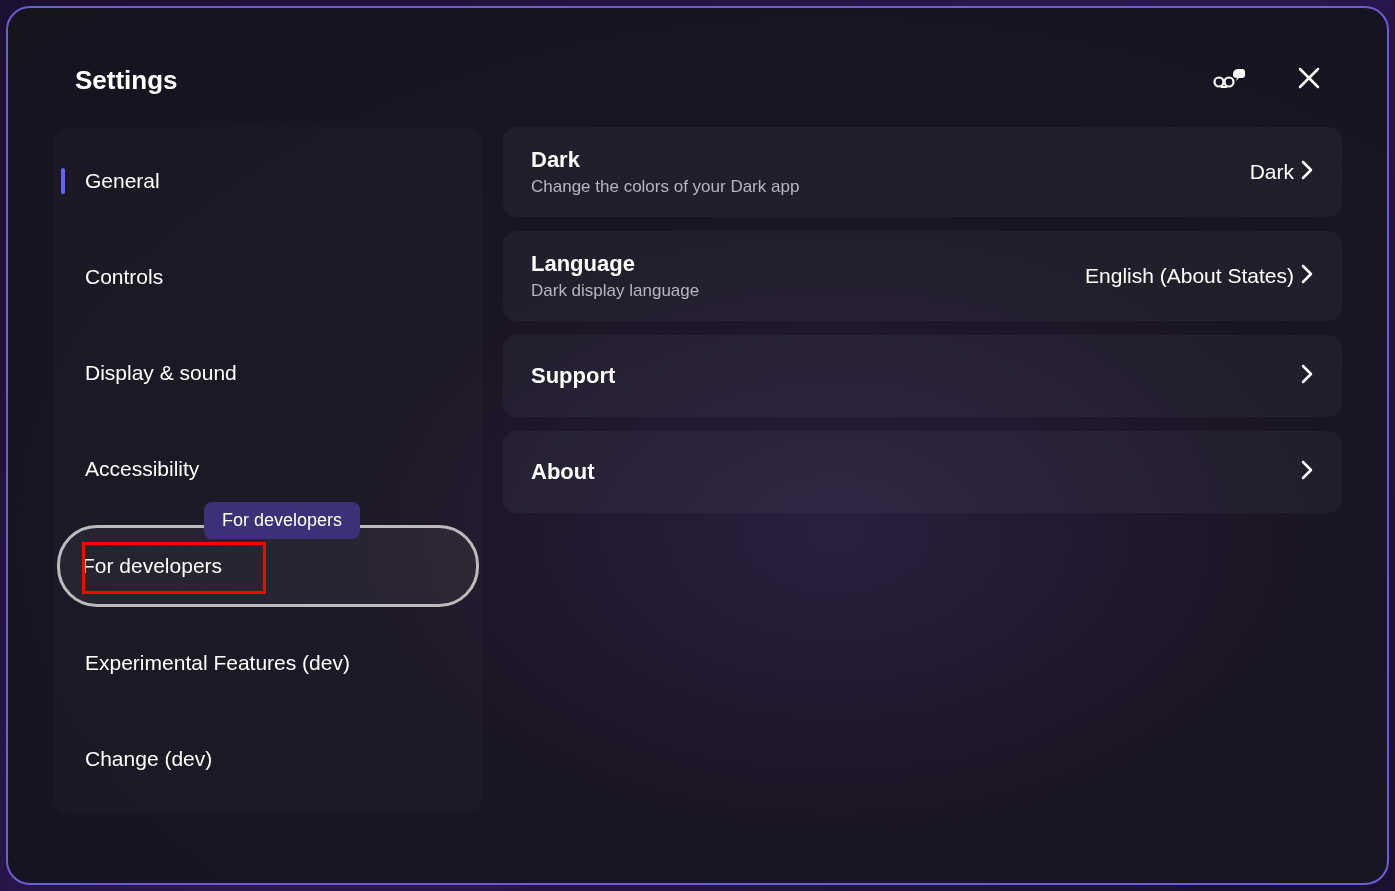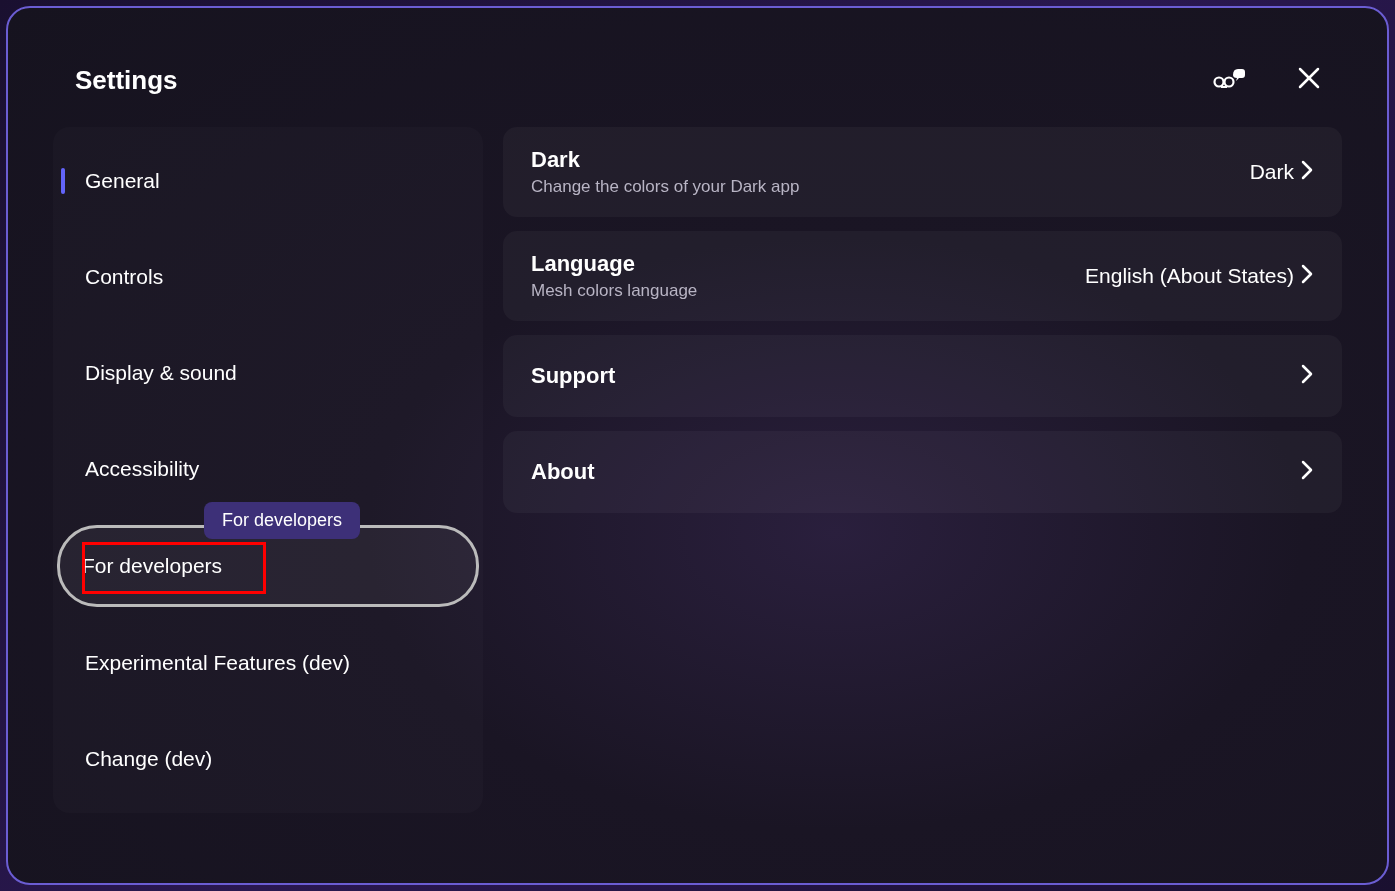--- a/index.html
+++ b/index.html
@@ -226,21 +226,21 @@
             <svg width="14" height="22" viewBox="0 0 14 22" fill="none" stroke="currentColor" stroke-width="2.5" stroke-linecap="round" stroke-linejoin="round">
               <polyline points="3,3 11,11 3,19"></polyline>
             </svg>
           </span>
         </div>
       </div>
 
       <div class="setting-row">
         <div class="setting-left">
           <div class="setting-title">Language</div>
-          <div class="setting-desc">Mesh colors language</div>
+          <div class="setting-desc">Dark display language</div>
         </div>
         <div class="setting-right">
           <div class="setting-value">English (About States)</div>
           <span class="chevron">
             <svg width="14" height="22" viewBox="0 0 14 22" fill="none" stroke="currentColor" stroke-width="2.5" stroke-linecap="round" stroke-linejoin="round">
               <polyline points="3,3 11,11 3,19"></polyline>
             </svg>
           </span>
         </div>
       </div>

